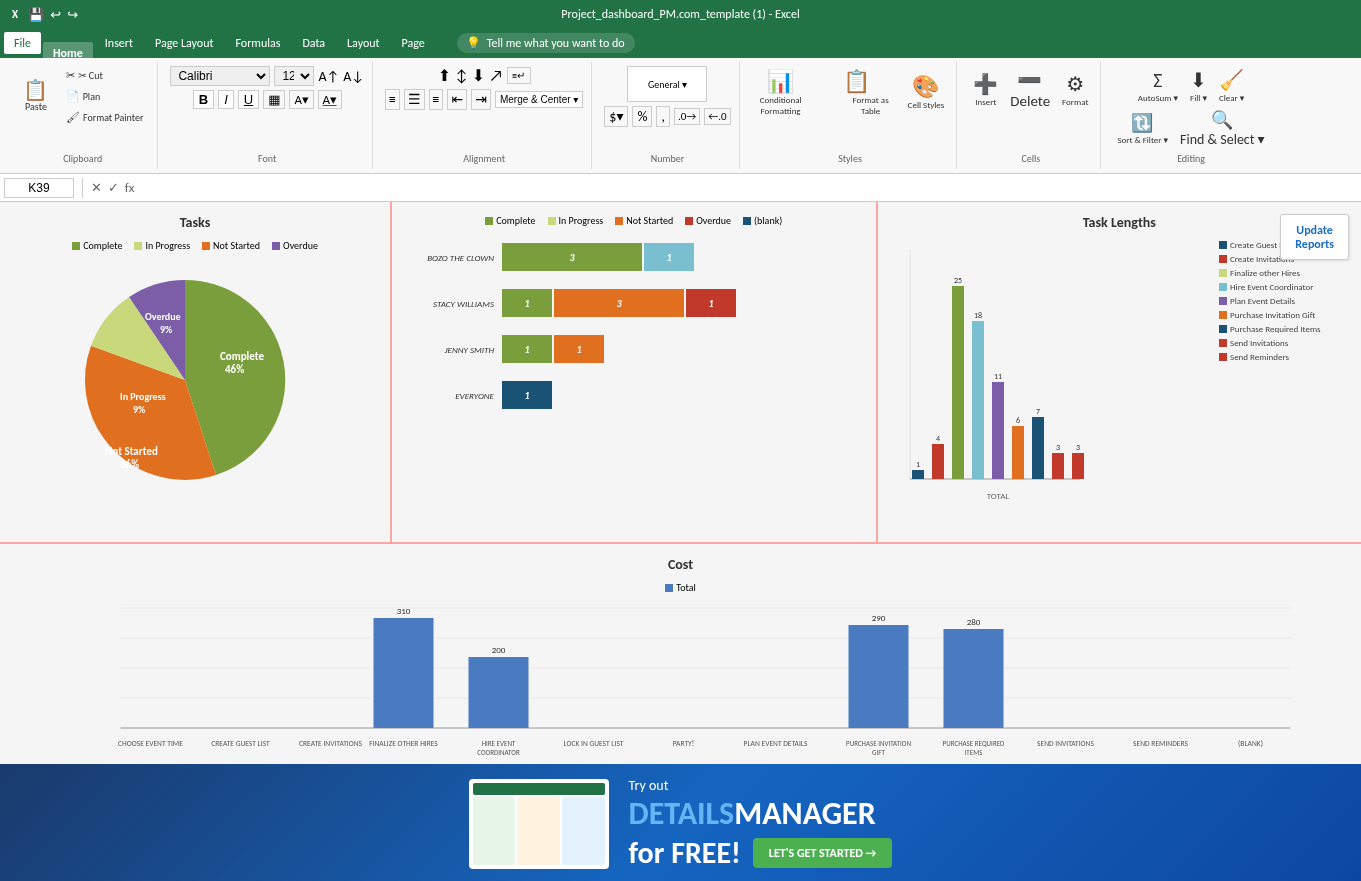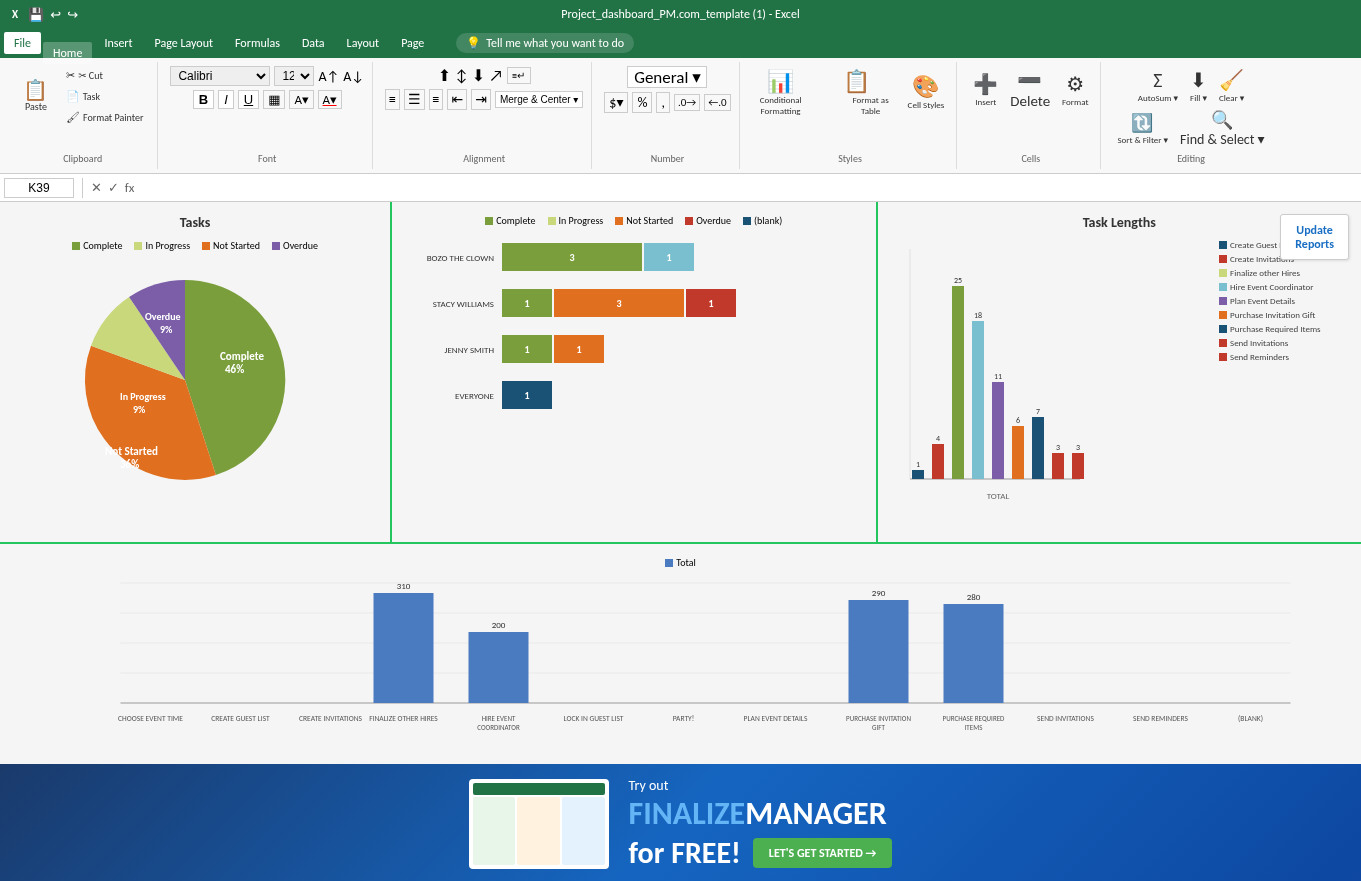--- a/index.html
+++ b/index.html
@@ -133,21 +133,21 @@
     .formula-icons { display: flex; gap: 6px; color: #666; font-size: 13px; cursor: pointer; }
     .formula-input {
       flex: 1;
       border: none;
       outline: none;
       font-size: 12px;
     }
 
     
     .dashboard {
-      background: #22c55e;
+      background: #fca5a5;
       display: flex;
       flex-direction: column;
       gap: 2px;
     }
     .dashboard-top {
       display: flex;
       gap: 2px;
       height: 340px;
     }
     .chart-panel {
@@ -178,20 +178,21 @@
     .pie-container {
       display: flex;
       justify-content: center;
       align-items: center;
       height: 240px;
     }
 
     
     .workload-chart {
       padding: 8px 0;
+      font-style: italic;
     }
     .workload-row {
       display: flex;
       align-items: center;
       margin-bottom: 18px;
       gap: 8px;
     }
     .workload-label {
       font-size: 9px;
       color: #333;
@@ -291,27 +292,27 @@
       padding: 1px 3px;
     }
     .font-size-select {
       width: 40px;
       font-size: 12px;
       border: 1px solid #ccc;
       padding: 1px 3px;
     }
     .number-format-box {
       width: 80px;
-      height: 22px;
+      height: 36px;
       border: 1px solid #ccc;
       background: white;
       display: flex;
       align-items: center;
       justify-content: center;
-      font-size: 17px;
+      font-size: 10px;
     }
     .conditional-btn {
       display: flex;
       flex-direction: column;
       align-items: center;
       font-size: 9px;
       color: #333;
       cursor: pointer;
       padding: 2px 4px;
     }
@@ -324,21 +325,21 @@
     <span style="background:#217346;color:white;font-weight:bold;padding:1px 4px;font-size:11px;">X</span>
     <span style="font-size:13px;">💾</span>
     <span style="font-size:13px;">↩</span>
     <span style="font-size:13px;">↪</span>
   </span>
   <span>Project_dashboard_PM.com_template (1) - Excel</span>
 </div>
 
 <div class="menu-bar">
   <span class="menu-item active">File</span>
-  <span class="menu-item" style="background:rgba(255,255,255,0.25); font-weight:400;margin-top:20px;">Home</span>
+  <span class="menu-item" style="background:rgba(255,255,255,0.25); font-weight:700;margin-top:20px;">Home</span>
   <span class="menu-item">Insert</span>
   <span class="menu-item">Page Layout</span>
   <span class="menu-item">Formulas</span>
   <span class="menu-item">Data</span>
   <span class="menu-item">Layout</span>
   <span class="menu-item">Page</span>
   <div class="tell-me">
     <span>💡</span>
     <span>Tell me what you want to do</span>
   </div>
@@ -352,21 +353,21 @@
         <span class="ribbon-btn-icon">📋</span>
         <span>Paste</span>
       </div>
       <div style="display:flex;flex-direction:column;gap:2px;">
         <div class="ribbon-btn-small">
           <span>✂</span>
           <span style="font-size:10px;">✂ Cut</span>
         </div>
         <div class="ribbon-btn-small">
           <span>📄</span>
-          <span style="font-size:10px;">Task</span>
+          <span style="font-size:10px;">Plan</span>
         </div>
         <div class="ribbon-btn-small">
           <span>🖌</span>
           <span style="font-size:10px;">Format Painter</span>
         </div>
       </div>
     </div>
     <span class="ribbon-group-label">Clipboard</span>
   </div>
 
@@ -692,20 +693,21 @@
         </div>
       </div>
 
       <div class="update-btn">
         <span>Update<br>Reports</span>
       </div>
     </div>
   </div>
 
   <div class="cost-panel">
+    <div class="chart-title">Cost</div>
     <div class="cost-legend">
       <div class="legend-item">
         <div class="legend-dot" style="background:#4a7abf;"></div>
         <span>Total</span>
       </div>
     </div>
     
     <svg width="100%" height="160" viewBox="0 0 1240 160">
 
       <line x1="60" y1="10" x2="1230" y2="10" stroke="#ddd" stroke-width="0.5"></line>
@@ -754,21 +756,21 @@
       <div style="display:flex;gap:2px;flex:1;">
         <div style="flex:1;background:#e8f5e9;border-radius:2px;"></div>
         <div style="flex:1;background:#fff3e0;border-radius:2px;"></div>
         <div style="flex:1;background:#e3f2fd;border-radius:2px;"></div>
       </div>
     </div>
   </div>
   <div style="display:flex;flex-direction:column;gap:4px;">
     <span class="banner-tryout">Try out</span>
     <span class="banner-pm">
-      <span style="color:#64b5f6;">FINALIZE</span><span>MANAGER</span>
+      <span style="color:#64b5f6;">DETAILS</span><span>MANAGER</span>
     </span>
     <div style="display:flex;align-items:center;gap:12px;">
       <span class="banner-sub">for FREE!</span>
       <div class="banner-cta">
         <span>LET'S GET STARTED →</span>
       </div>
     </div>
   </div>
 </div>
 

